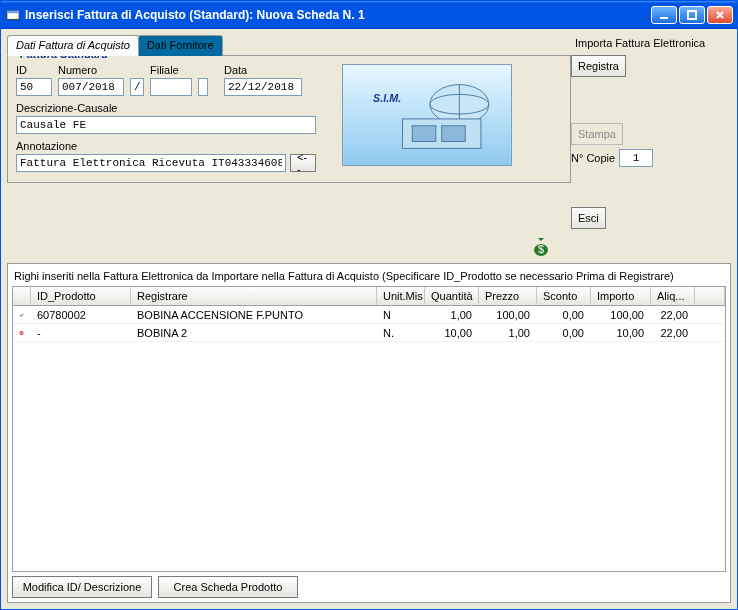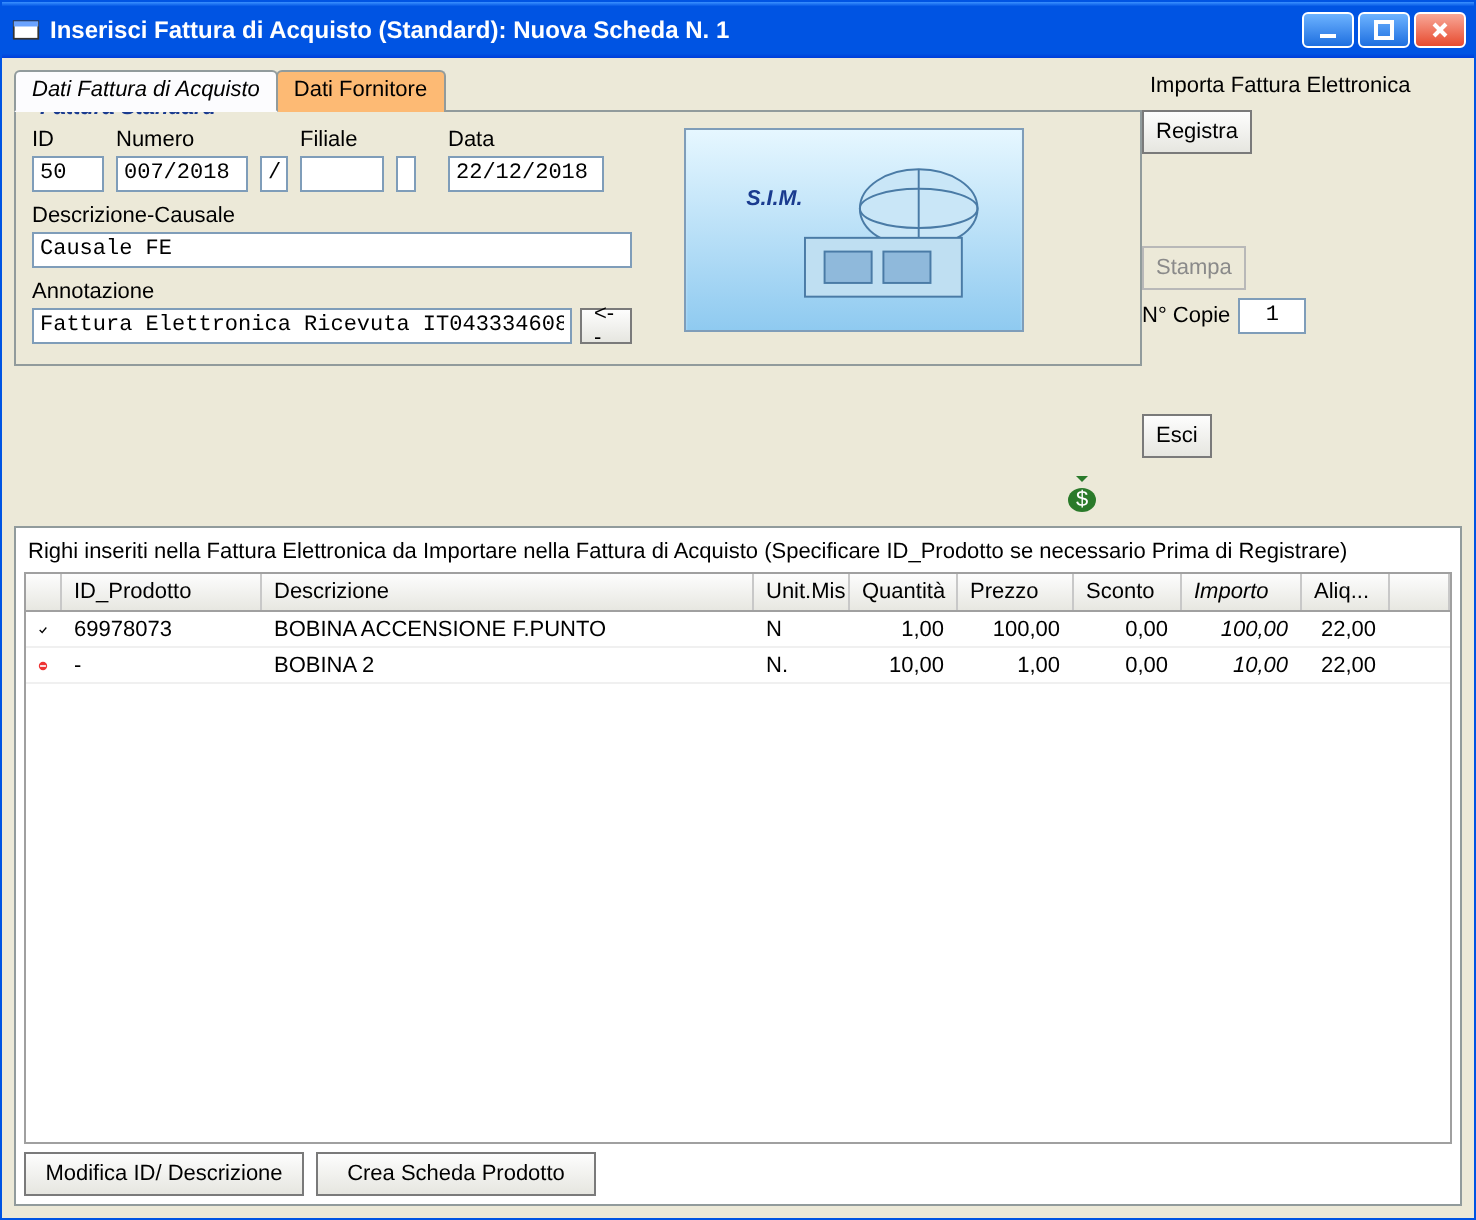--- a/index.html
+++ b/index.html
@@ -10,21 +10,21 @@
   .titlebar .icon svg { width:14px;height:14px; }
   .titlebar .title { flex: 1; font-weight: bold; font-size: 12px; }
   .titlebar .winbtns { display: flex; gap: 2px; }
   .winbtn { width: 26px; height: 18px; border: 1px solid #fff; border-radius: 3px; display:flex;align-items:center;justify-content:center; background: linear-gradient(to bottom,#6db3ff,#1e6fe0); cursor:pointer; }
   .winbtn.close { background: linear-gradient(to bottom,#f8a898,#e74b2f); }
   .winbtn svg { width:10px;height:10px; }
   .client { flex: 1; padding: 6px; display:flex; flex-direction:column; gap:6px; background:#ece9d8; }
   .toprow { display:flex; }
   .tabs-host { position:relative; flex:1; }
   .tabstrip { display:flex; gap:0; position:relative; z-index:2; }
-  .tab { padding: 3px 8px 4px 8px; border:1px solid #919b9c; border-bottom:none; background:#fdba74; cursor:pointer; border-top-left-radius:3px; border-top-right-radius:3px; margin-right:-1px; }
+  .tab { padding: 3px 8px 4px 8px; border:1px solid #919b9c; border-bottom:none; background:#0369a1; cursor:pointer; border-top-left-radius:3px; border-top-right-radius:3px; margin-right:-1px; }
   .tab.active { background:#fcfcfe; border-bottom:1px solid #fcfcfe; position:relative; top:0;font-style:italic; }
   .rightcol { width:160px; display:flex; flex-direction:column; gap:4px; align-items:flex-start; }
   .rightcol .link { color:#000; text-align:right; padding:2px 4px; }
   .btn { height:22px; border:1px solid #7a7a7a; background:linear-gradient(#fdfdfd,#e6e6e0); cursor:pointer; display:flex;align-items:center;justify-content:center; padding:0 6px; }
   .btn.disabled { color:#8a8a8a; background:#ece9d8; border-color:#b8b8b8; cursor:default; }
   .groupbox { border:1px solid #919b9c; padding:8px 8px 10px 8px; margin-top:-1px; background:#ece9d8; position:relative; }
   .group-legend { position:absolute; top:-8px; left:8px; background:#ece9d8; padding:0 4px; font-style:italic; font-weight:bold; color:#1a3b8f; font-family: "Segoe UI", Tahoma, sans-serif; }
   .fields-row { display:flex; gap:6px; align-items:flex-end; }
   .field { display:flex; flex-direction:column; }
   .field label { margin-bottom:2px; }
@@ -46,21 +46,21 @@
   .grow { display:flex; border-bottom:1px solid #f0f0f0; height:18px; }
   .gc { padding:1px 6px; display:flex; align-items:center; border-right:1px solid transparent; }
   .gc.num { justify-content:flex-end; }
   .status-cell { width:18px; display:flex;align-items:center;justify-content:center; }
   .col-id { width:100px; }
   .col-desc { width:246px; }
   .col-um { width:48px; }
   .col-qta { width:54px; }
   .col-prz { width:58px; }
   .col-sco { width:54px; }
-  .col-imp { width:60px;font-style:italic; }
+  .col-imp { width:60px; }
   .col-aliq { width:44px; }
   .col-pad { flex:1; }
   .bottom-btns { display:flex; gap:6px; padding-top:4px; }
   .bottom-btns .btn { width:140px; }
 </style>
 </head>
 <body>
 
 <div class="window">
   <div class="titlebar">
@@ -185,37 +185,37 @@
       </div>
       <div style="width:170px"></div>
     </div>
 
     <div class="tablewrap">
       <div class="tablecap">Righi inseriti nella Fattura Elettronica da Importare nella Fattura di Acquisto (Specificare ID_Prodotto se necessario Prima di Registrare)</div>
       <div class="grid">
         <div class="ghead">
           <div class="gh status-cell"></div>
           <div class="gh col-id">ID_Prodotto</div>
-          <div class="gh col-desc">Descrizione</div>
+          <div class="gh col-desc">Registrare</div>
           <div class="gh col-um">Unit.Mis</div>
           <div class="gh col-qta">Quantità</div>
           <div class="gh col-prz">Prezzo</div>
           <div class="gh col-sco">Sconto</div>
           <div class="gh col-imp">Importo</div>
           <div class="gh col-aliq">Aliq...</div>
           <div class="gh col-pad"></div>
         </div>
         <div class="gbody" id="gbody">
             <div class="grow">
               <div class="gc status-cell">
                 <svg width="12" height="12" viewBox="0 0 12 12">
                   <path d="M2 6 L5 9 L10 3" stroke="#000" stroke-width="1.5" fill="none"></path>
                 </svg>
               </div>
-              <div class="gc col-id">69978073</div>
+              <div class="gc col-id">60780002</div>
               <div class="gc col-desc">BOBINA ACCENSIONE F.PUNTO</div>
               <div class="gc col-um">N</div>
               <div class="gc col-qta num">1,00</div>
               <div class="gc col-prz num">100,00</div>
               <div class="gc col-sco num">0,00</div>
               <div class="gc col-imp num">100,00</div>
               <div class="gc col-aliq num">22,00</div>
               <div class="gc col-pad"></div>
             </div>
             <div class="grow">

